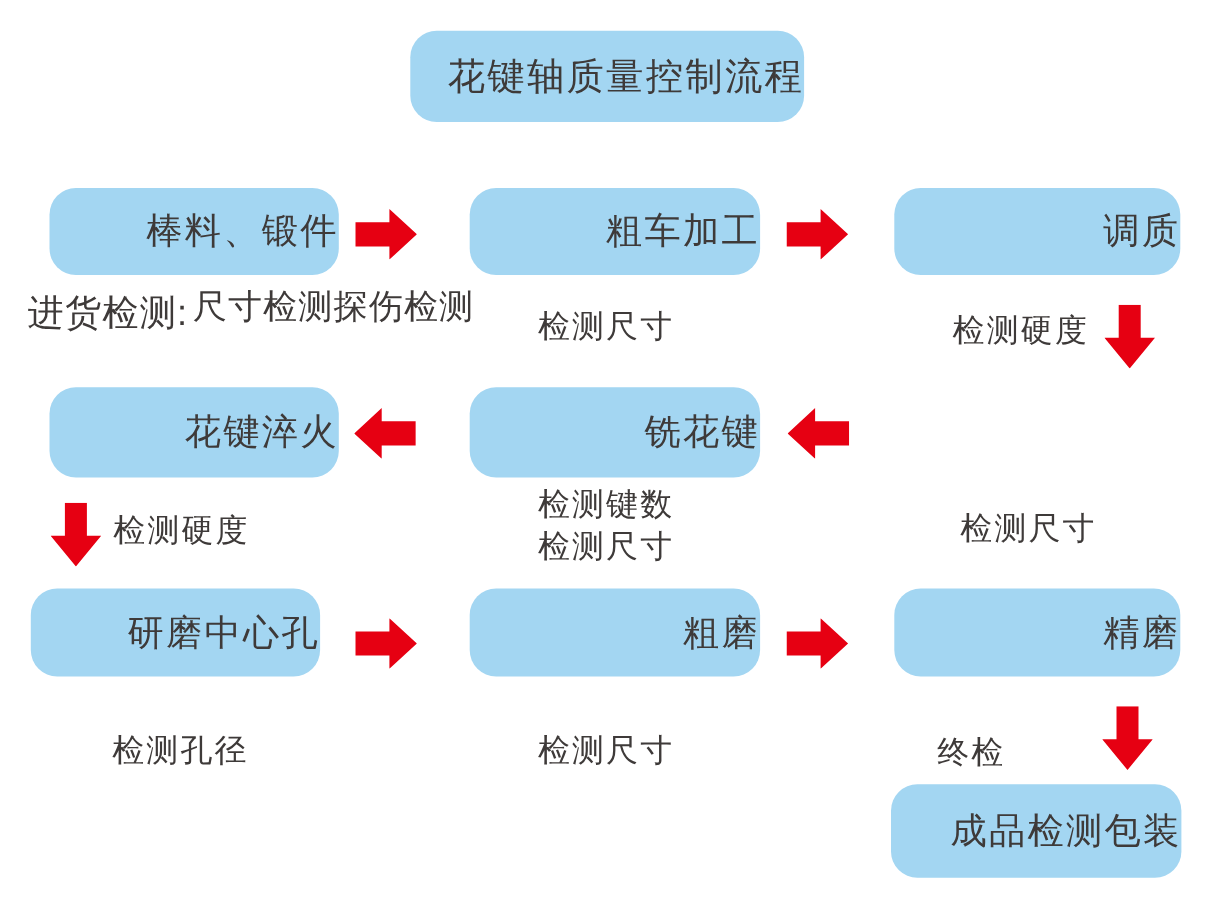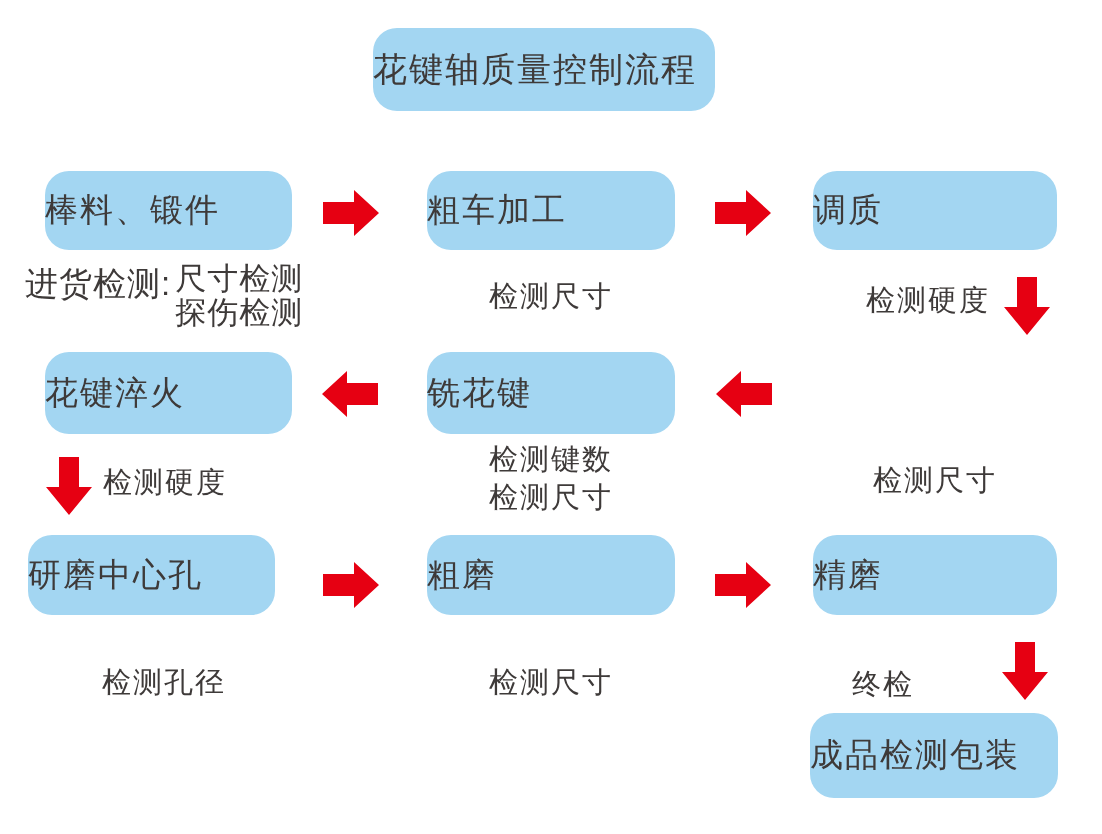--- a/index.html
+++ b/index.html
@@ -2,36 +2,36 @@
 <html><head>
 <meta charset="utf-8">
 <style>
   html,body { margin:0; padding:0; background:#ffffff; }
   .canvas {
     position:relative; width:1102px; height:834px; background:#ffffff;
     font-family:"Liberation Sans", sans-serif; color:#3E3A39; overflow:hidden;
   }
   .box {
     position:absolute; background:#A3D6F2; border-radius:24px;
-    display:flex; align-items:center; justify-content:flex-start;
-    font-size:33px; letter-spacing:2px; font-weight:500; color:#3E3A39;
+    display:flex; align-items:center; justify-content:flex-end;
+    font-size:33px; letter-spacing:2px; font-weight:500; color:#3E3A39;padding-left:16px;
   }
   .check {
     position:absolute; font-size:29px; letter-spacing:2px; font-weight:500;
     color:#3E3A39; white-space:nowrap;
   }
   .check.centered { text-align:center; }
   .arrow { position:absolute; line-height:0; }
   .arrow svg polygon { fill:#E60012; }
   .incoming-check {
     position:absolute; left:25px; top:262px; display:flex; align-items:flex-start;
     color:#3E3A39; font-weight:500;
   }
   .incoming-label { font-size:33px; letter-spacing:1px; white-space:nowrap; }
-  .incoming-stack { margin-left:4px; display:flex; flex-direction:column; }
+  .incoming-stack { margin-left:4px; display:flex; flex-direction:row; }
   .incoming-stack span { font-size:31px; line-height:34px; letter-spacing:1px; white-space:nowrap; }
   .twoline { line-height:38px; }
 </style>
 </head>
 <body>
 
 <div class="canvas">
 
   <div class="box" style="left:373px; top:28px; width:342px; height:83px; font-size:34px;">
     <span>花键轴质量控制流程</span>

